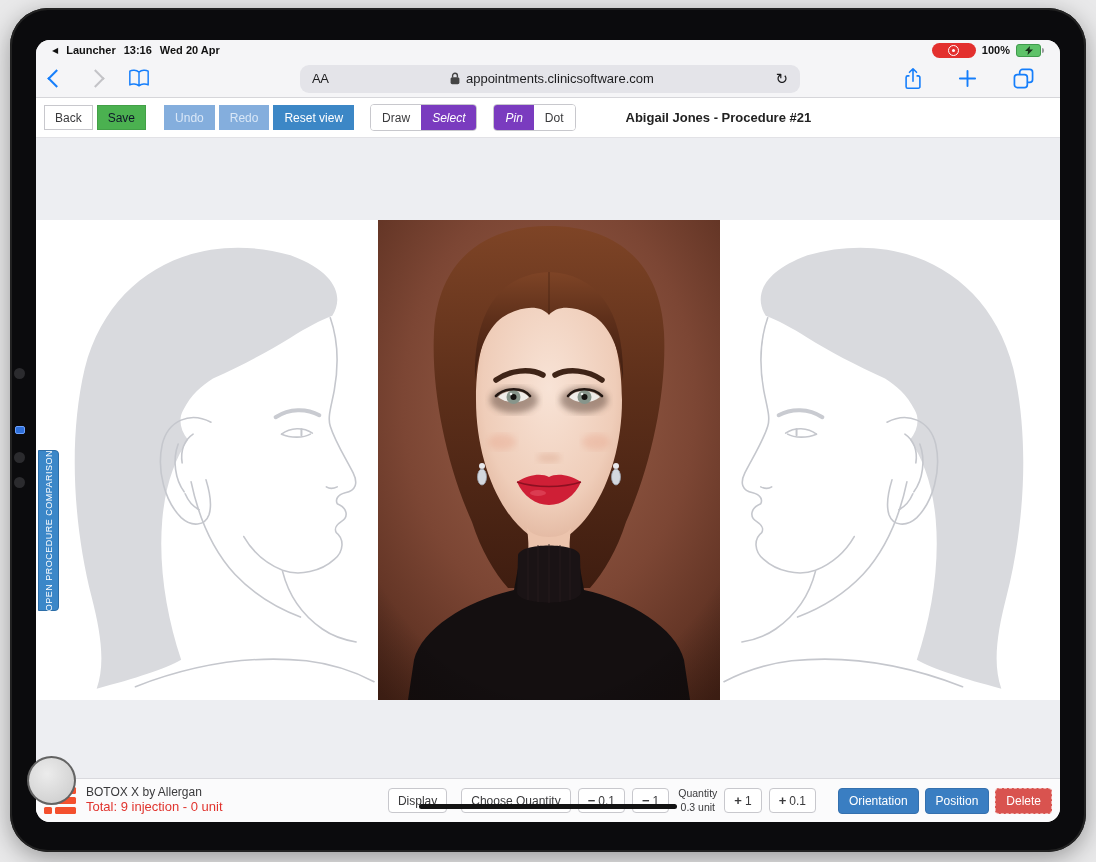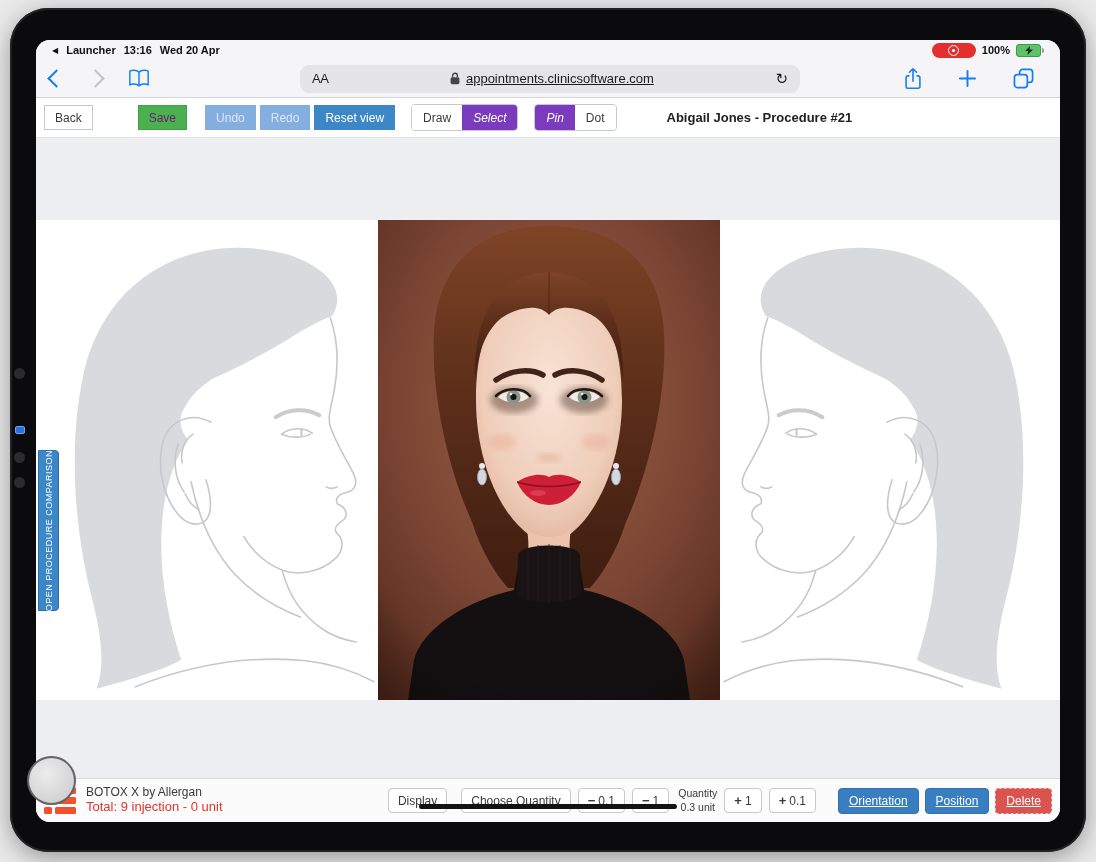--- a/index.html
+++ b/index.html
@@ -30,31 +30,31 @@
 
   
   .nav-bar{position:absolute;left:0;top:20px;width:100%;height:38px;background:#f5f5f7;border-bottom:1px solid #d6d6da;
            display:flex;align-items:center;padding:0 14px;box-sizing:border-box;}
   .nav-left{display:flex;align-items:center;gap:26px;width:250px;}
   .chev{width:11px;height:11px;border-left:2.5px solid #157efb;border-bottom:2.5px solid #157efb;transform:rotate(45deg);}
   .chev.fwd{border-color:#c3c3c7;transform:rotate(225deg);}
   .url-pill{flex:0 0 500px;height:28px;background:#e4e4e9;border-radius:9px;display:flex;align-items:center;
             padding:0 12px;box-sizing:border-box;color:#1c1c1e;}
   .reader{font-size:13px;letter-spacing:-0.5px;color:#1c1c1e;}
-  .url-center{flex:1;display:flex;align-items:center;justify-content:center;gap:6px;font-size:13px;color:#1c1c1e;text-decoration:underline;}
+  .url-center{flex:1;display:flex;align-items:center;justify-content:center;gap:6px;font-size:13px;color:#1c1c1e;}
   .refresh{font-size:15px;color:#1c1c1e;line-height:1;}
   .nav-right{flex:1;display:flex;align-items:center;justify-content:flex-end;gap:36px;padding-right:12px;}
 
   
   .app-toolbar{position:absolute;left:0;top:58px;width:100%;height:40px;background:#fff;border-bottom:1px solid #e2e2e6;
                display:flex;align-items:center;padding:0 8px;box-sizing:border-box;gap:4px;}
   .btn{height:25px;padding:0 10px;border-radius:0;font-size:12px;display:inline-flex;align-items:center;justify-content:center;
        border:1px solid transparent;box-sizing:border-box;white-space:nowrap;}
   .btn.white{background:#fff;border-color:#c8c8cd;color:#3a3a3c;}
-  .btn.green{background:#4bb150;border-color:#43a047;color:#701a75;margin-left:41px;}
+  .btn.green{background:#4bb150;border-color:#43a047;color:#0f172a;}
   .btn.muted{background:#84aedd;border-color:#84aedd;color:#d9e7f7;}
   .btn.blue{background:#3c87c6;border-color:#3c87c6;color:#fff;}
   .seg{display:inline-flex;height:25px;border:1px solid #c8c8cd;border-radius:4px;overflow:hidden;margin-left:12px;}
   .seg .part{padding:0 11px;font-size:12px;display:flex;align-items:center;background:#fff;color:#3a3a3c;}
   .seg .part.active{background:#7a3bbf;color:#fff;font-style:italic;}
   .proc-title{font-size:13px;font-weight:700;color:#222;margin-left:46px;flex:1;text-align:left;}
   .toolbar-right{display:flex;gap:8px;}
   .gap{width:10px;}
 
   
@@ -76,21 +76,21 @@
   .product-text{display:flex;flex-direction:column;justify-content:center;line-height:1.15;}
   .product-name{font-size:12px;color:#3a3a3c;}
   .product-total{font-size:13px;color:#e0342e;}
   .pb-spacer{flex:1;}
   .pb-btn{height:25px;padding:0 9px;border-radius:4px;border:1px solid #c8c8cd;background:#fff;color:#3a3a3c;
           font-size:12px;display:inline-flex;align-items:center;justify-content:center;margin-left:7px;white-space:nowrap;}
   .pb-btn .sign{font-weight:700;margin-right:3px;font-size:13px;}
   .qty-label{margin-left:9px;text-align:center;font-size:10.5px;color:#3a3a3c;line-height:1.25;}
   .pb-actions{display:flex;margin-left:16px;}
   .pb-actions .act{height:26px;padding:0 10px;border-radius:4px;font-size:12px;color:#fff;display:inline-flex;
-                   align-items:center;margin-left:6px;border:1px solid transparent;text-decoration:underline;}
+                   align-items:center;margin-left:6px;border:1px solid transparent;}
   .act.blue{background:#3a7ec2;border-color:#3470ae;}
   .act.red{background:#d9534f;border:1.5px dashed #f0b0ac;}
   .home-indicator{position:absolute;left:383px;top:764px;width:258px;height:5px;background:#131313;border-radius:3px;}
 
   
   .cursor-circle{position:absolute;left:27px;top:756px;width:45px;height:45px;border-radius:50%;
                  background:radial-gradient(circle at 40% 35%, #ececec, #c9c9c9);border:2px solid rgba(70,70,70,.8);
                  z-index:50;}
   svg{display:block;}
 </style>

